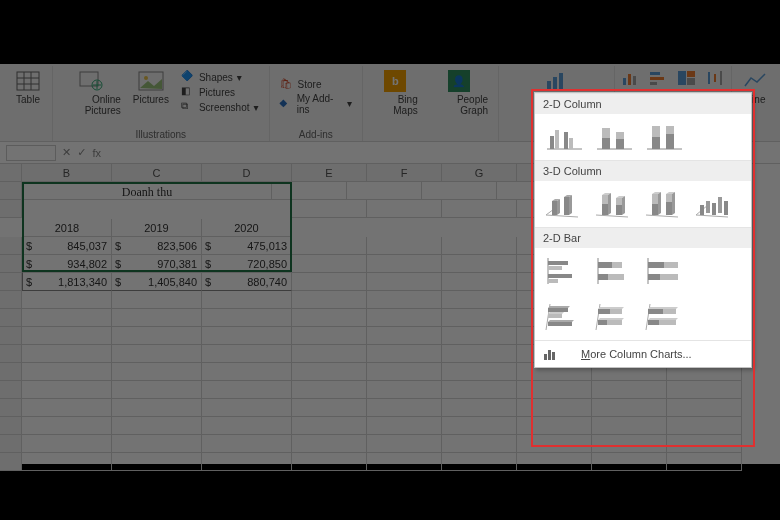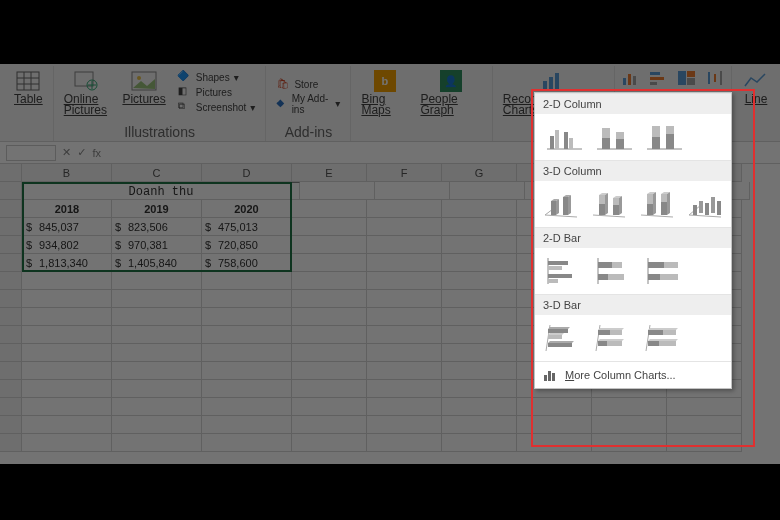--- a/index.html
+++ b/index.html
@@ -36,29 +36,29 @@
   }
   .ribbon-group {
     display: flex; flex-direction: column;
     align-items: center; justify-content: flex-start;
     padding: 2px 6px 0 6px;
     border-right: 1px solid #e0e0e0;
     position: relative;
   }
   .ribbon-group-label {
     position: absolute; bottom: 1px; left: 0; right: 0;
-    text-align: center; font-size: 14px; color: #666;
+    text-align: center; font-size: 10px; color: #666;
   }
   .ribbon-btn {
     display: flex; flex-direction: column; align-items: center;
     padding: 2px 4px; gap: 2px;
     cursor: default;
   }
   .ribbon-btn .ico { width: 28px; height: 22px; display:flex; align-items:center; justify-content:center; }
-  .ribbon-btn .lbl { font-size: 12px; text-align: left; line-height: 11px; color:#444;text-decoration:underline; }
+  .ribbon-btn .lbl { font-size: 10px; text-align: right; line-height: 11px; color:#444; }
   .ribbon-row { display:flex; gap:4px; }
   .ribbon-small-col { display:flex; flex-direction:column; gap:1px; padding:2px 4px; }
   .ribbon-small { display:flex; align-items:center; gap:4px; font-size:10px; color:#444; }
   .ribbon-small .ico { width:14px; height:14px; }
   
   .formula-bar {
     height: 22px; background:#fff; border-bottom:1px solid #d4d4d4;
     display:flex; align-items:center; gap:6px; padding:0 6px;
     font-size:11px; color:#888;
   }
@@ -76,29 +76,29 @@
   .row { display:flex; }
   .sel-range {
     position:absolute;
     border:2px solid #217346;
     pointer-events:none;
   }
   .row-header { width:22px; background:#f3f3f3; text-align:center; color:#555; border-right:1px solid #d4d4d4; border-bottom:1px solid #d4d4d4; height:18px; line-height:18px;}
   .cB, .cC, .cD { width:90px; }
   .cE, .cF, .cG, .cH, .cI, .cJ, .cK { width:75px; }
   .data-title { text-align:center; font-family: "Times New Roman", serif; font-size:12px; }
-  .year-head { text-align:center; font-weight:bold; }
+  .year-head { text-align:center; font-weight:normal;margin-top:19px; }
   .money-cell { display:flex; }
   .money-cell .cur { width:16px; text-align:left; padding-left:3px; }
-  .money-cell .val { flex:1; text-align:left; padding-right:4px; }
+  .money-cell .val { flex:1; text-align:right; padding-right:4px; }
   
   .chart-popover {
     position:absolute;
     left: 534px; top: 92px;
-    width: 198px;
+    width: 218px;
     background:#fff;
     border:1px solid #c2c2c2;
     box-shadow: 2px 2px 4px rgba(0,0,0,0.3);
     z-index: 5;
   }
   .chart-popover-ring {
     position:absolute;
     left: 531px; top: 89px;
     width: 224px; height: 358px;
     border:2px solid #e03030;
@@ -108,21 +108,21 @@
     background:#eeeeee; padding:4px 8px; font-size:11px; color:#444;
     border-top:1px solid #e4e4e4;
   }
   .cp-row { display:flex; gap:8px; padding:6px 8px; }
   .cp-item {
     width:42px; height:34px; display:flex; align-items:center; justify-content:center;
     cursor:default;
   }
   .cp-item svg { display:block; }
   .cp-footer {
-    display:flex; align-items:center; gap:6px;
+    display:flex; align-items:center; gap:22px;
     padding:6px 8px; border-top:1px solid #e4e4e4; font-size:11px; color:#444;
   }
   .cp-footer .ul { text-decoration: underline; }
   
   .mini-charts { display:flex; gap:8px; padding-top:2px; }
   .mini-chart { width:20px; height:16px; }
 </style>
 </head>
 <body>
 
@@ -278,21 +278,21 @@
       <div class="col-header cE">E</div>
       <div class="col-header cF">F</div>
       <div class="col-header cG">G</div>
       <div class="col-header cH">H</div>
       <div class="col-header cI">I</div>
       <div class="col-header cJ">J</div>
     </div>
 
     <div class="row">
       <div class="row-header"></div>
-      <div class="cell data-title" style="width:278px;border-left:1px solid #888;border-top:1px solid #888;font-family:Liberation Mono, monospace;">Doanh thu</div>
+      <div class="cell data-title" style="width:250px;border-left:1px solid #888;border-top:1px solid #888;">Doanh thu</div>
       <div class="cell cE"></div>
         <div class="cell cF"></div>
         <div class="cell cG"></div>
         <div class="cell cH"></div>
         <div class="cell cI"></div>
         <div class="cell cJ"></div>
     </div>
 
     <div class="row">
       <div class="row-header"></div>
@@ -354,21 +354,21 @@
       <div class="cell cB money-cell" style="border-left:1px solid #888;border-bottom:1px solid #888;">
           <span class="cur">$</span>
           <span class="val">1,813,340</span>
         </div>
       <div class="cell cC money-cell" style="border-bottom:1px solid #888;">
           <span class="cur">$</span>
           <span class="val">1,405,840</span>
         </div>
       <div class="cell cD money-cell" style="border-bottom:1px solid #888;">
           <span class="cur">$</span>
-          <span class="val">758,600</span>
+          <span class="val">880,740</span>
         </div>
       <div class="cell cE"></div>
         <div class="cell cF"></div>
         <div class="cell cG"></div>
         <div class="cell cH"></div>
         <div class="cell cI"></div>
         <div class="cell cJ"></div>
     </div>
 
     <div class="row">
@@ -604,21 +604,20 @@
     <div class="cp-item">
       <svg width="40" height="30">
           <line x1="4" y1="2" x2="4" y2="28" stroke="#888"></line>
           <rect x="4" y="6" width="16" height="6" fill="#888"></rect>
           <rect x="20" y="6" width="14" height="6" fill="#bbb"></rect>
           <rect x="4" y="18" width="12" height="6" fill="#888"></rect>
           <rect x="16" y="18" width="18" height="6" fill="#bbb"></rect>
         </svg>
     </div>
   </div>
-  <div class="cp-section-h">3-D Bar</div>
   <div class="cp-row">
     <div class="cp-item">
       <svg width="40" height="30">
           <line x1="6" y1="2" x2="2" y2="28" stroke="#aaa"></line>
           <rect x="4" y="6" width="20" height="4" fill="#888"></rect>
           <polygon points="4,6 6,4 26,4 24,6" fill="#aaa"></polygon>
           <rect x="4" y="12" width="14" height="4" fill="#bbb"></rect>
           <polygon points="4,12 6,10 20,10 18,12" fill="#ccc"></polygon>
           <rect x="4" y="20" width="24" height="4" fill="#888"></rect>
           <polygon points="4,20 6,18 30,18 28,20" fill="#aaa"></polygon>

